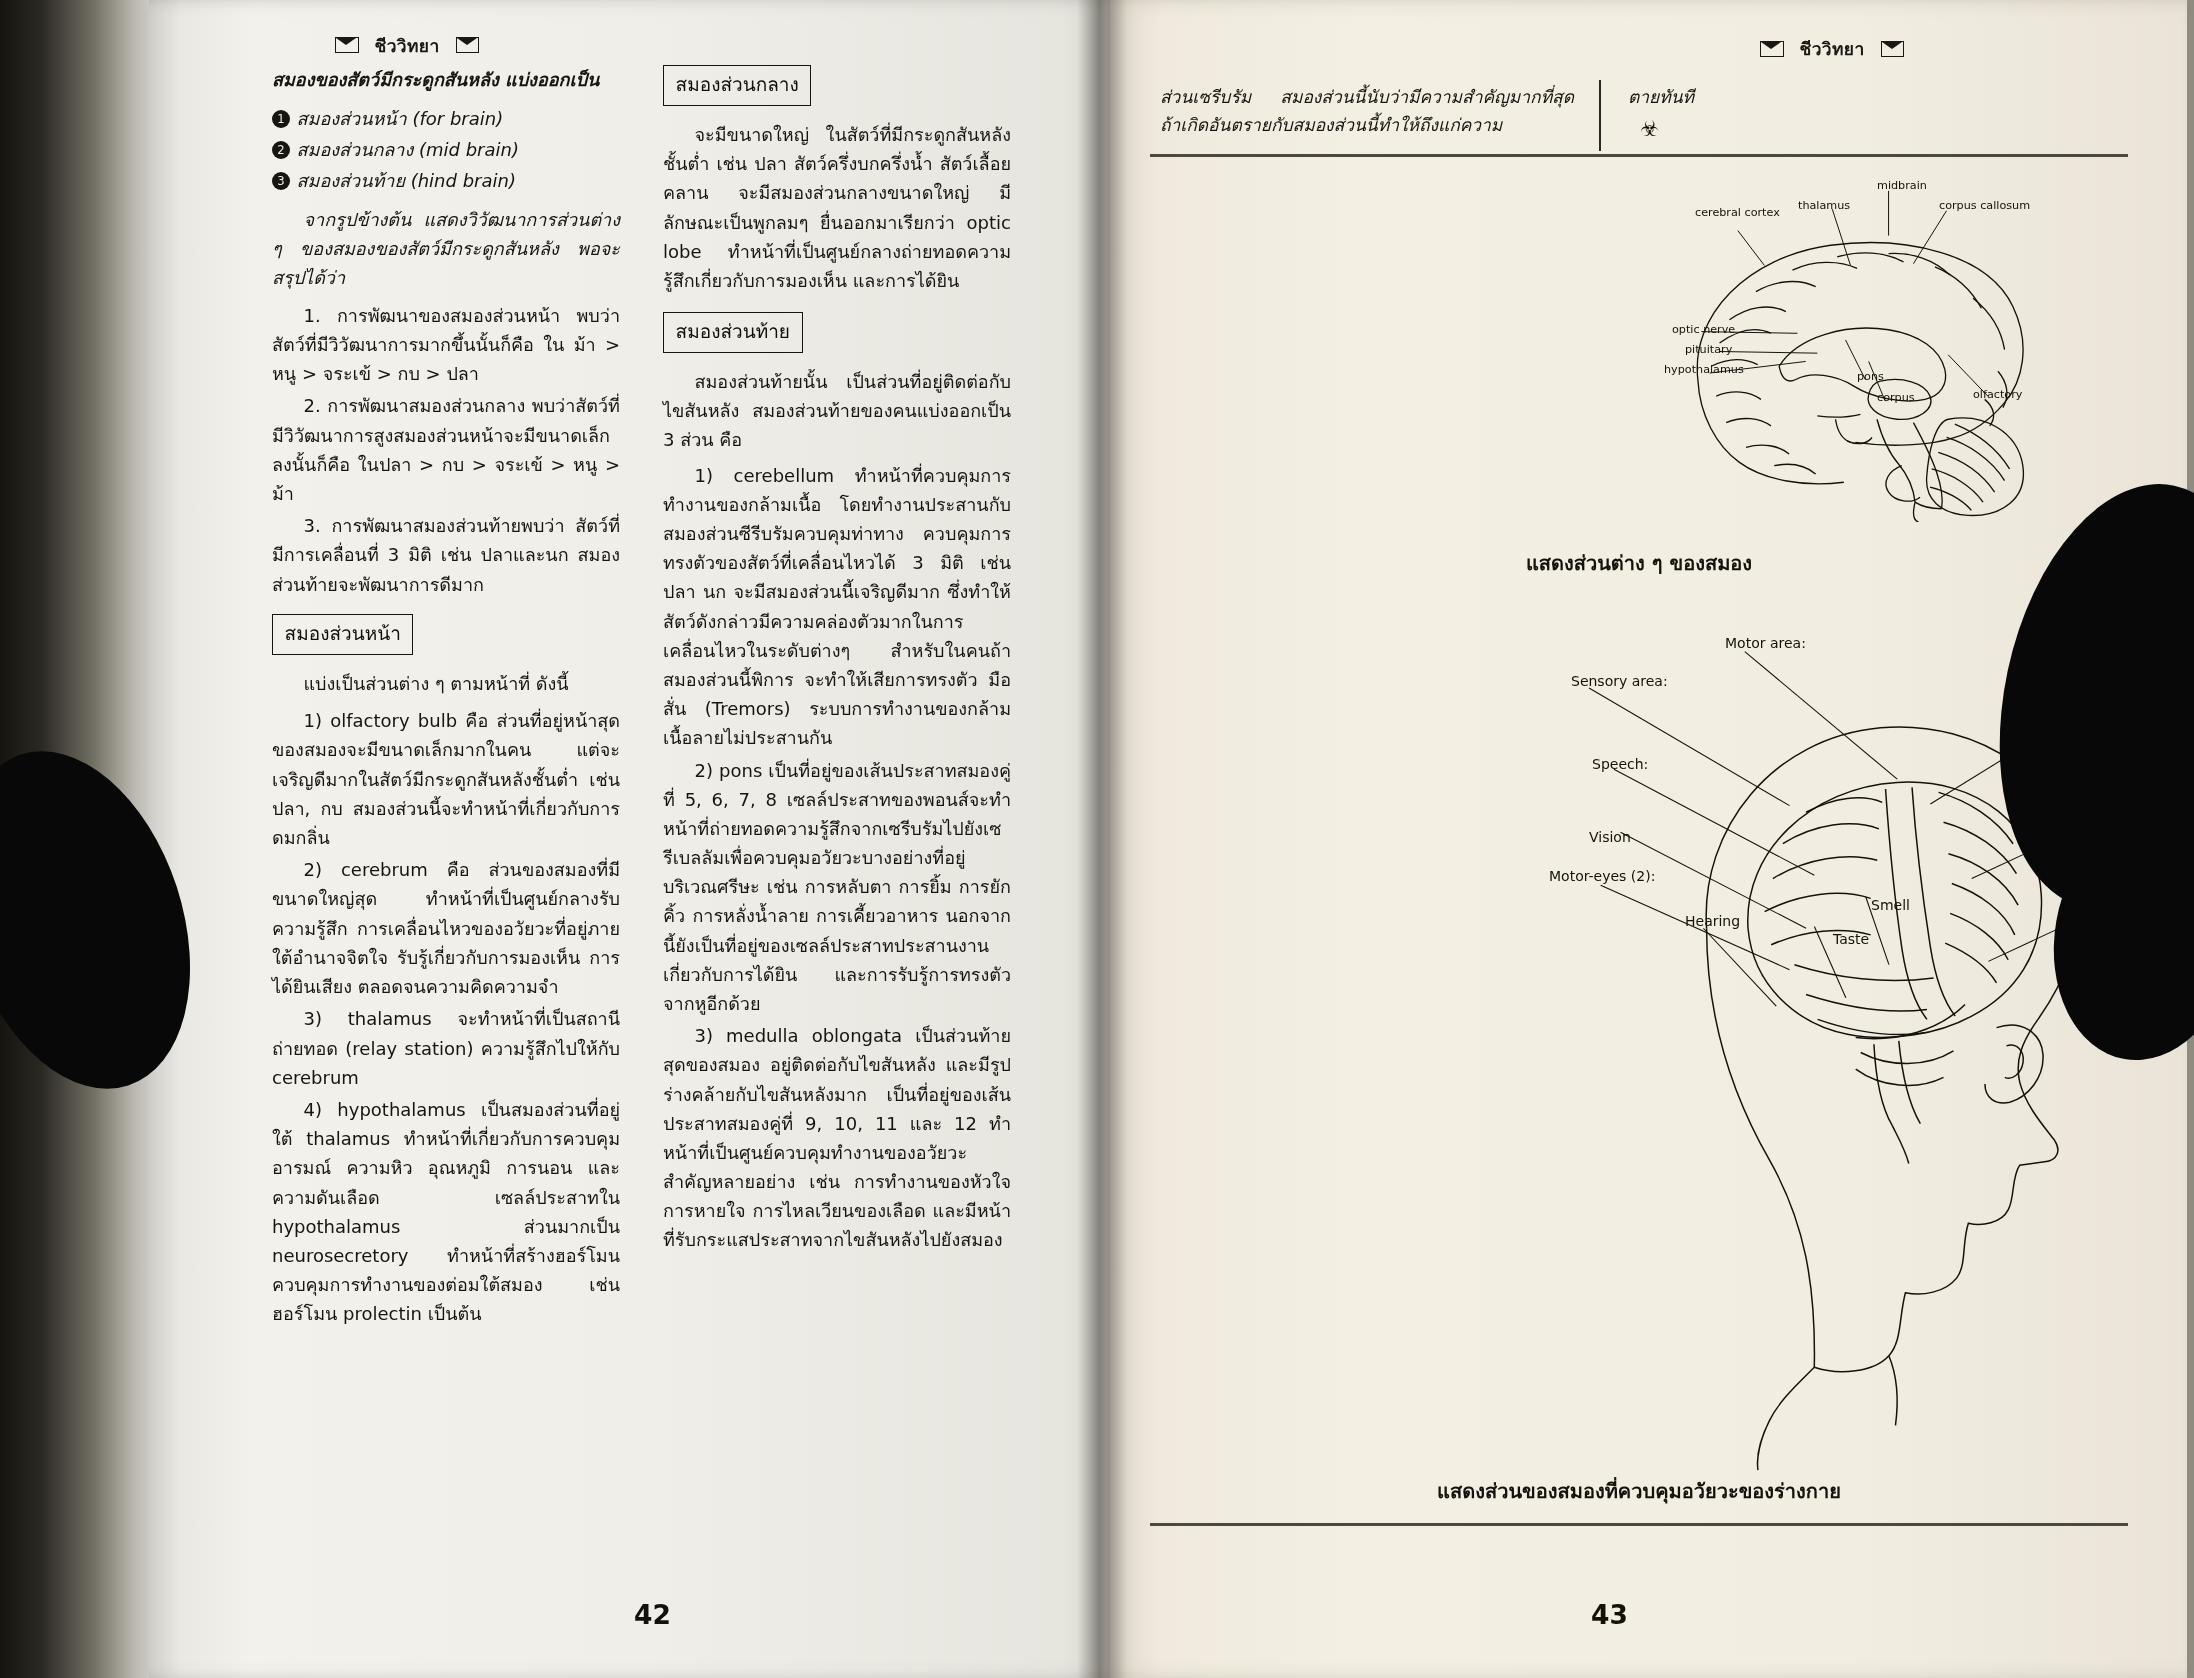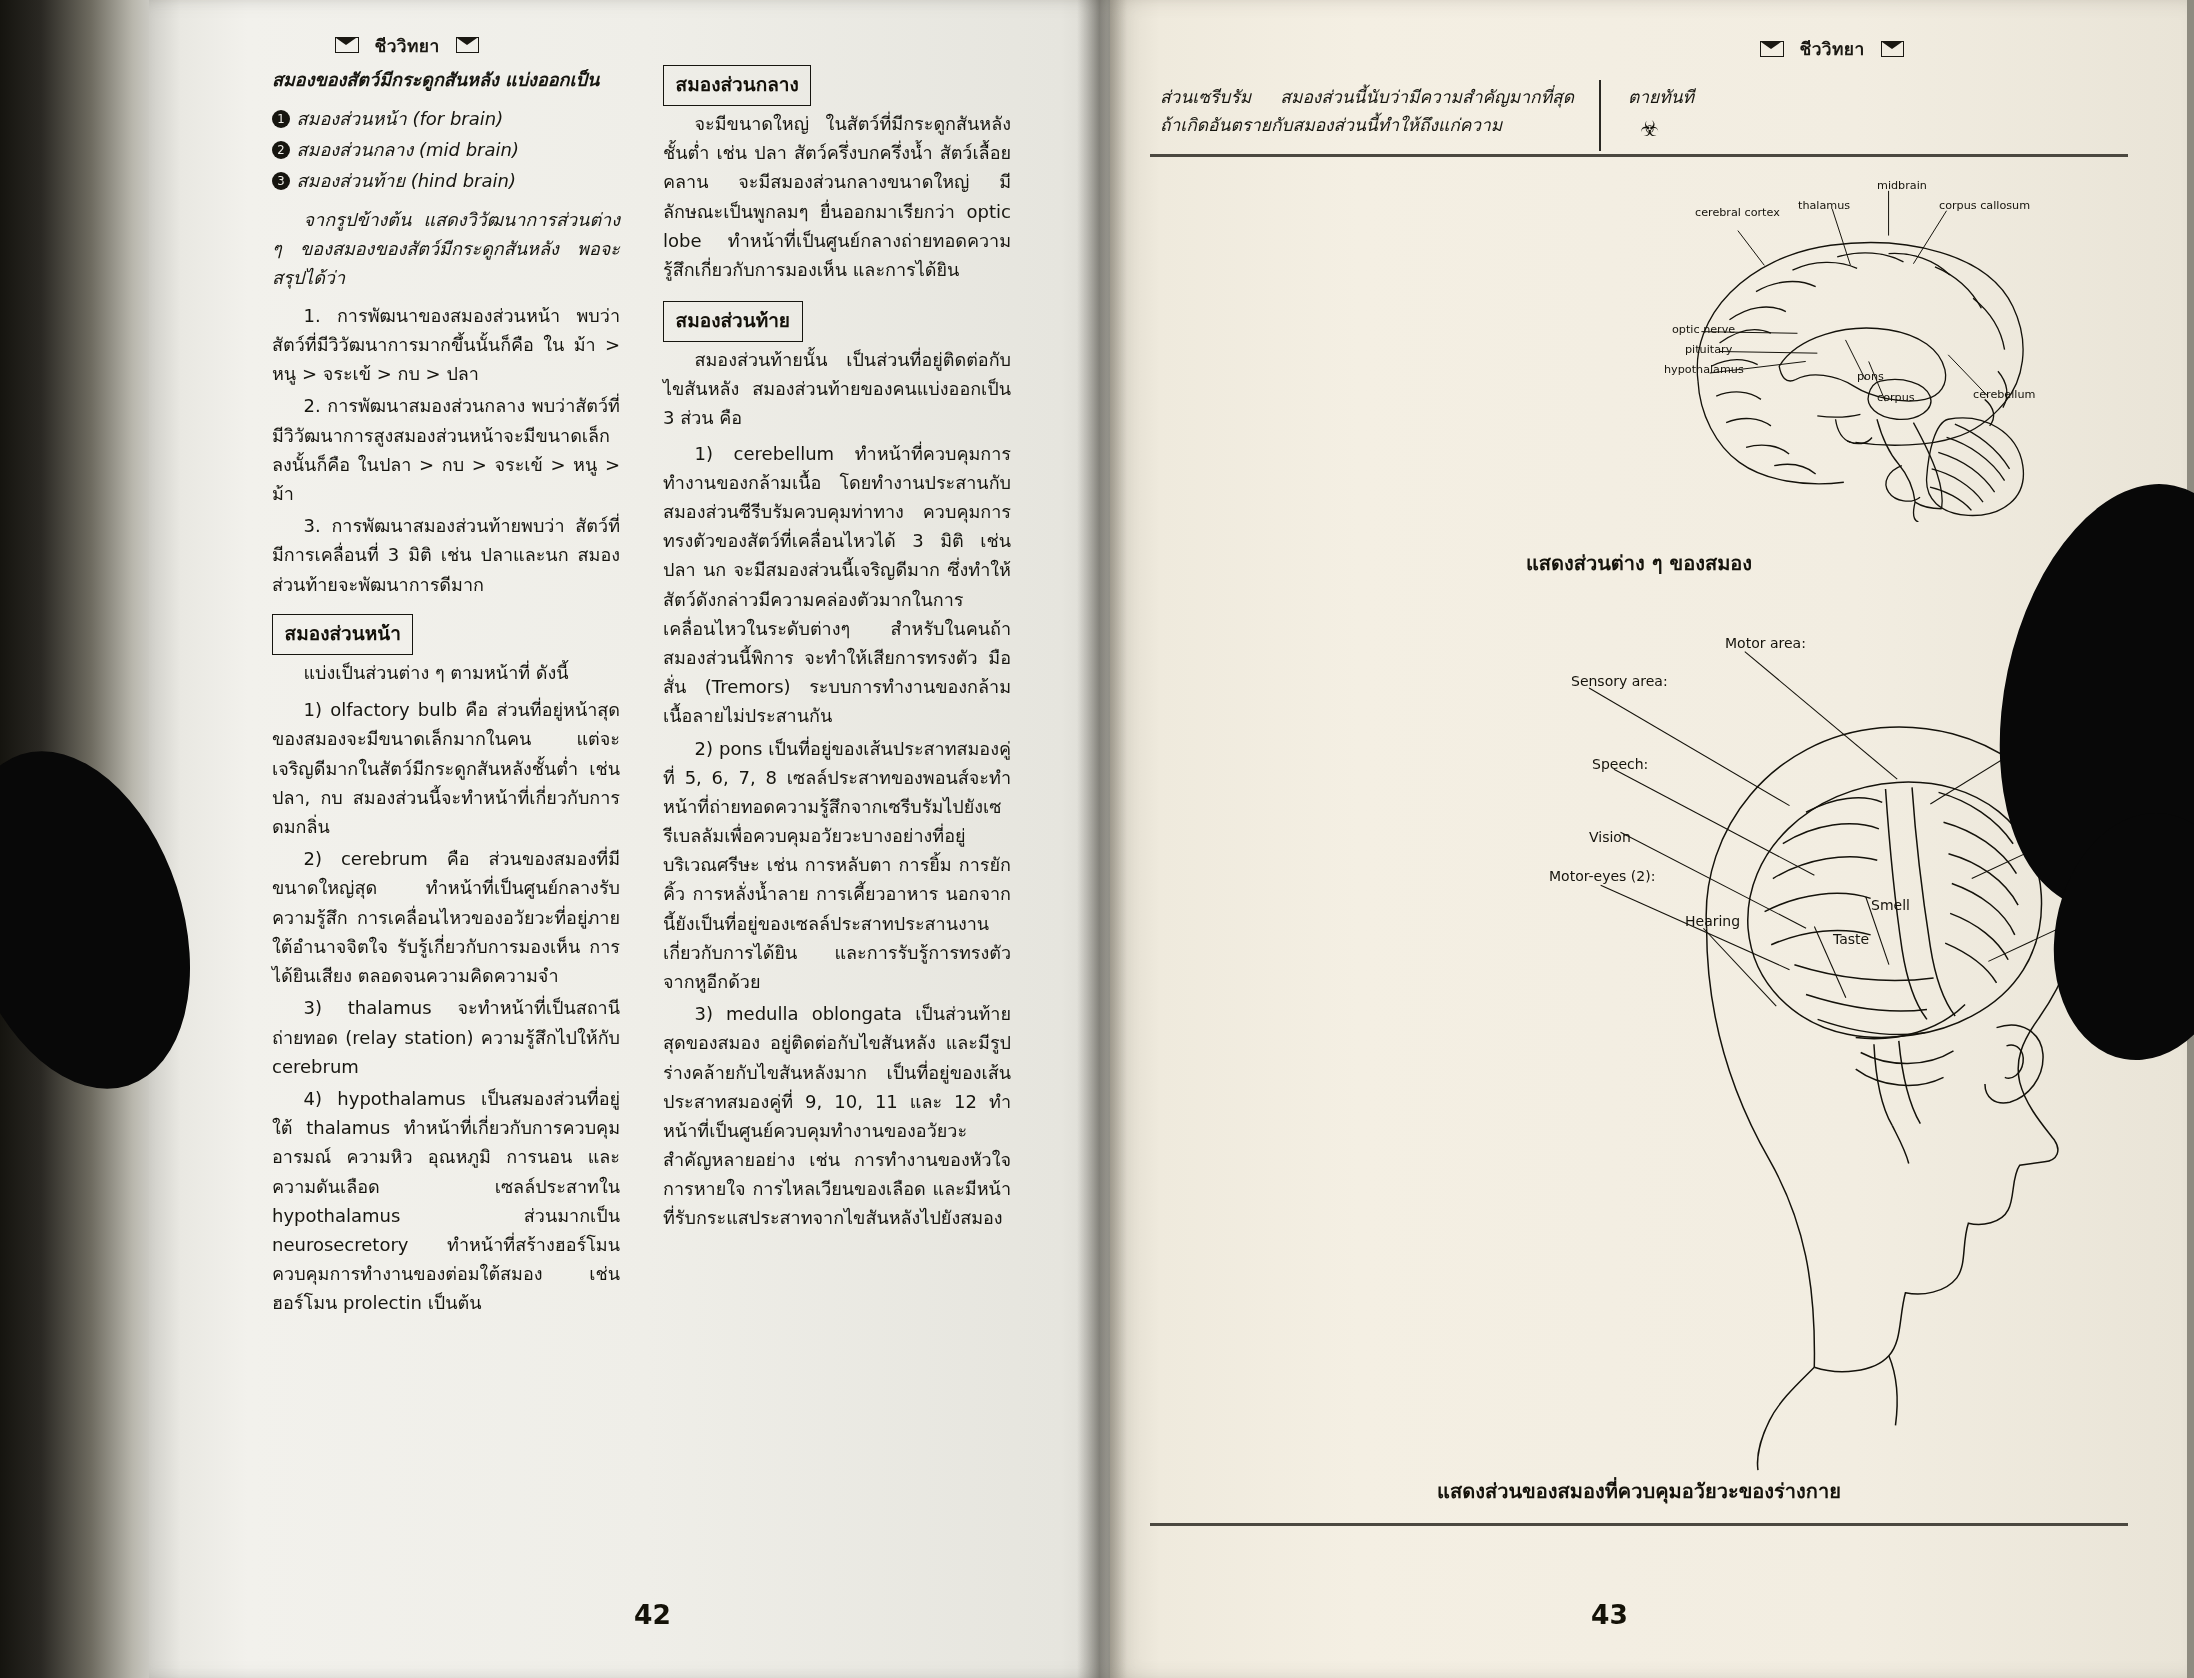--- a/index.html
+++ b/index.html
@@ -102,24 +102,24 @@
     position: absolute;
     font-size: 26.5px;
     font-weight: bold;
     color: #141208;
   }
   .boxhead {
     display: inline-block;
     border: 1.7px solid #16150f;
     padding: 3.3px 11.6px 5px 11.6px;
     font-size: 19px;
-    font-weight: bold;
+    font-weight: normal;
     color: #120f08;
     background: transparent;
-    margin-bottom: 3px;
+    margin-bottom: 14px;
   }
   .italic { font-style: italic; }
   .bold { font-weight: bold; }
   p { margin: 0 0 3.3px 0; }
   .indent { text-indent: 31.5px; }
   .numitem { margin: 0 0 1.7px 0; }
   .circnum {
     display: inline-block;
     width: 18px; height: 18px;
     border-radius: 50%;
@@ -304,21 +304,21 @@
     <div class="lbl sm" style="left:688px; top:199px;">thalamus</div>
     <div class="lbl sm" style="left:829px; top:199px;">corpus callosum</div>
     <div class="lbl sm" style="left:585px; top:206px; line-height:1.2;">
       <span>cerebral cortex</span>
     </div>
     <div class="lbl sm" style="left:562px; top:323px;">optic nerve</div>
     <div class="lbl sm" style="left:575px; top:343px;">pituitary</div>
     <div class="lbl sm" style="left:554px; top:363px;">hypothalamus</div>
     <div class="lbl sm" style="left:747px; top:370px;">pons</div>
     <div class="lbl sm" style="left:767px; top:391px;">corpus</div>
-    <div class="lbl sm" style="left:863px; top:388px;">cerebellum</div>
+    <div class="lbl sm" style="left:863px; top:388px;">olfactory</div>
 
     <div class="figbox" style="left:530px; top:166px; width:464px; height:265px; pointer-events:none;">
       <svg width="464" height="265" viewBox="0 0 560 320">
         <g stroke="#14120b" stroke-width="1.2" fill="none">
           <path d="M300 30 L300 84"></path>
           <path d="M232 52 L254 120"></path>
           <path d="M370 54 L330 118"></path>
           <path d="M118 78 L150 120"></path>
           <path d="M74 200 L190 202"></path>
           <path d="M96 224 L214 226"></path>

